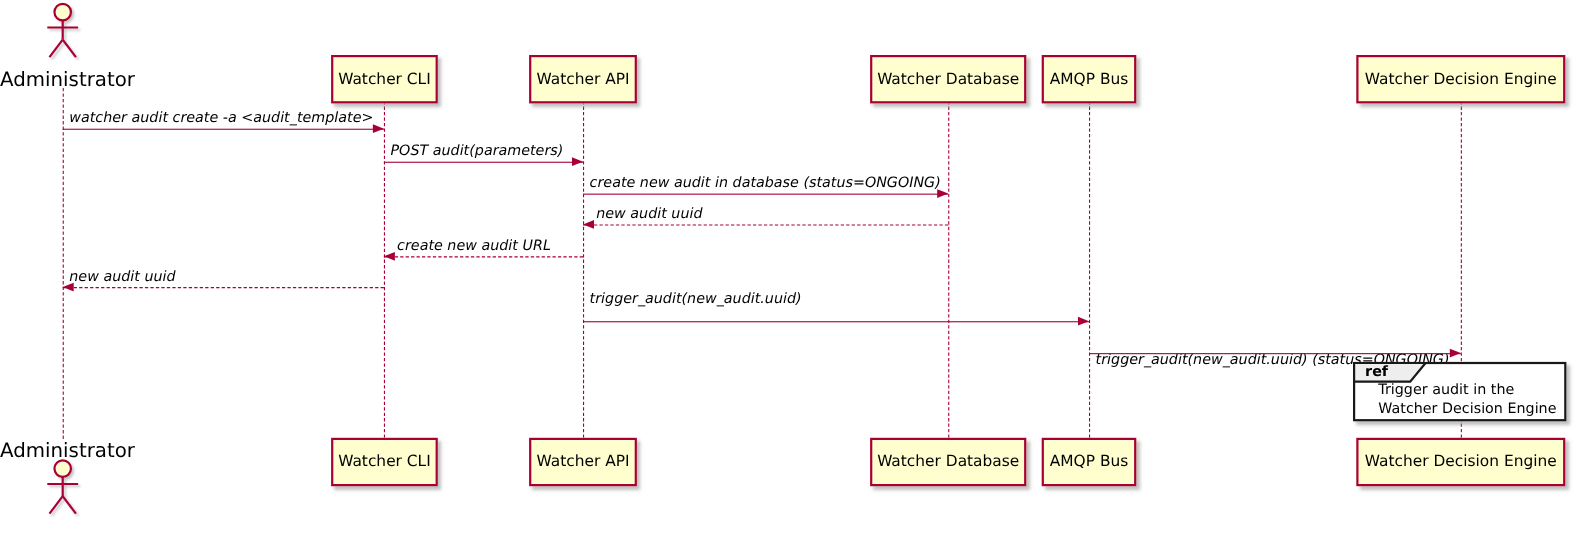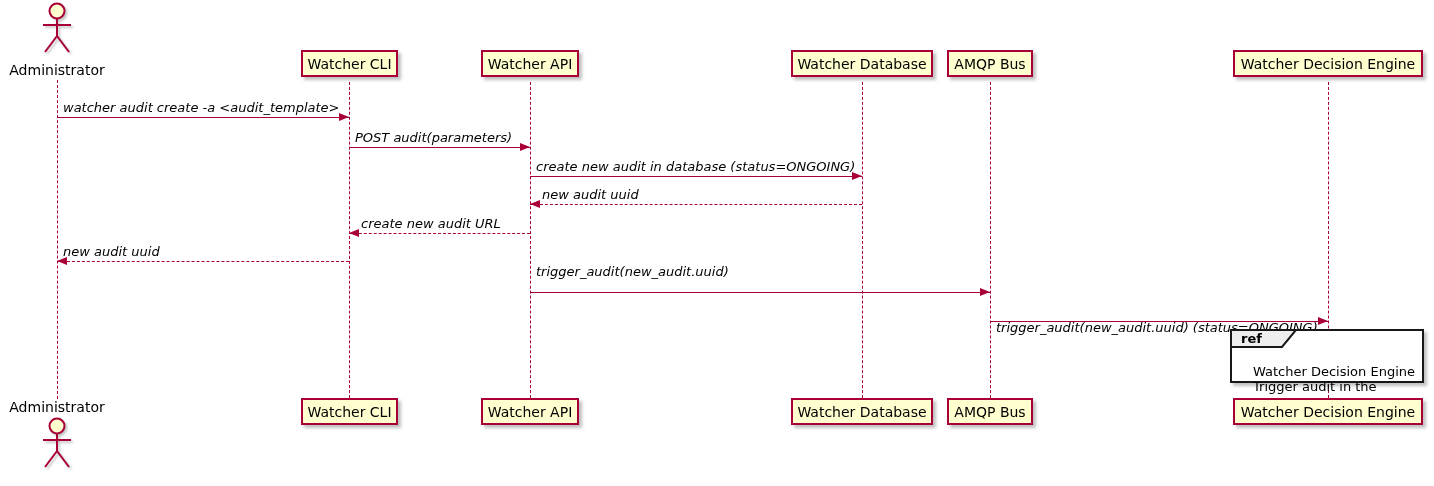--- a/index.html
+++ b/index.html
@@ -3,35 +3,35 @@
 <meta charset="utf-8">
 <style>
   html,body { margin:0; padding:0; background:var(--background,#fff); }
   .canvas {
     position:relative; width:1434px; height:486px;
     background:var(--background,#fff);
     font-family:"DejaVu Sans", sans-serif; color:var(--text,#000);
     overflow:hidden;
   }
   .pbox {
-    position:absolute; height:27px; box-sizing:border-box;
+    position:absolute; height:44px; box-sizing:border-box;
     background:var(--participant-fill,#FEFECE);
     border:2px solid var(--stroke,#A80036);
     box-shadow:3px 3px 3px rgba(140,140,140,.55);
     display:flex; align-items:center; justify-content:center;
     font-size:14px; white-space:nowrap;
   }
   .lifeline { position:absolute; width:0; border-left:1px dashed var(--stroke,#A80036); }
   .mline-solid  { position:absolute; height:0; border-top:1.5px solid  var(--stroke,#A80036); }
   .mline-dashed { position:absolute; height:0; border-top:1.5px dashed var(--stroke,#A80036); }
   .arr { position:absolute; width:0; height:0; border-top:4.5px solid transparent; border-bottom:4.5px solid transparent; }
   .arr-right { border-left:10px solid var(--stroke,#A80036); }
   .arr-left  { border-right:10px solid var(--stroke,#A80036); }
   .mlabel { position:absolute; font-size:13px; white-space:nowrap; height:16px;font-style:italic; }
-  .actor-label { position:absolute; font-size:14px; text-align:center; white-space:nowrap; }
+  .actor-label { position:absolute; font-size:18px; text-align:center; white-space:nowrap; }
   .actor-stroke { stroke:var(--stroke,#A80036); fill:none; }
   .actor-head   { fill:var(--participant-fill,#FEFECE); }
   .actor-fig { position:absolute; filter:drop-shadow(2px 2px 1px rgba(140,140,140,.5)); }
   .refbox {
     position:absolute; box-sizing:border-box; background:#fff;
     border:2px solid var(--ref-border,#181818);
     box-shadow:3px 3px 3px rgba(140,140,140,.55);
   }
   .ref-tag-shape { position:absolute; left:-2px; top:-2px; }
   .ref-tag-label { position:absolute; left:9px; top:0px; font-weight:bold; font-size:13px; }
@@ -120,21 +120,21 @@
     <div class="mlabel" style="left:996px;top:320px;">trigger_audit(new_audit.uuid) (status=ONGOING)</div>
     <div class="mline-solid" style="left:990px;top:321px;width:338px;"></div>
     <div class="arr arr-right" style="left:1318px;top:317px;"></div>
   </div>
 
   <div class="refbox" style="left:1230px;top:329px;width:194px;height:54px;padding-left:12px;">
     <svg class="ref-tag-shape" width="70" height="20" viewBox="0 0 70 20">
       <path d="M1,1 L66,1 L52,18 L1,18 Z" style="fill:var(--ref-tag-fill,#EEEEEE);stroke:var(--ref-border,#181818);stroke-width:2"></path>
     </svg>
     <div class="ref-tag-label">ref</div>
-    <div class="ref-line" style="top:16px;margin-top:32px;">Trigger audit in the</div>
+    <div class="ref-line" style="top:16px;">Trigger audit in the</div>
     <div class="ref-line" style="top:33px;">Watcher Decision Engine</div>
   </div>
 
   <div class="pbox" style="left:301px; top:398px; width:97px;">
       <span>Watcher CLI</span>
     </div>
   <div class="pbox" style="left:481px; top:398px; width:98px;">
       <span>Watcher API</span>
     </div>
   <div class="pbox" style="left:791px; top:398px; width:142px;">

